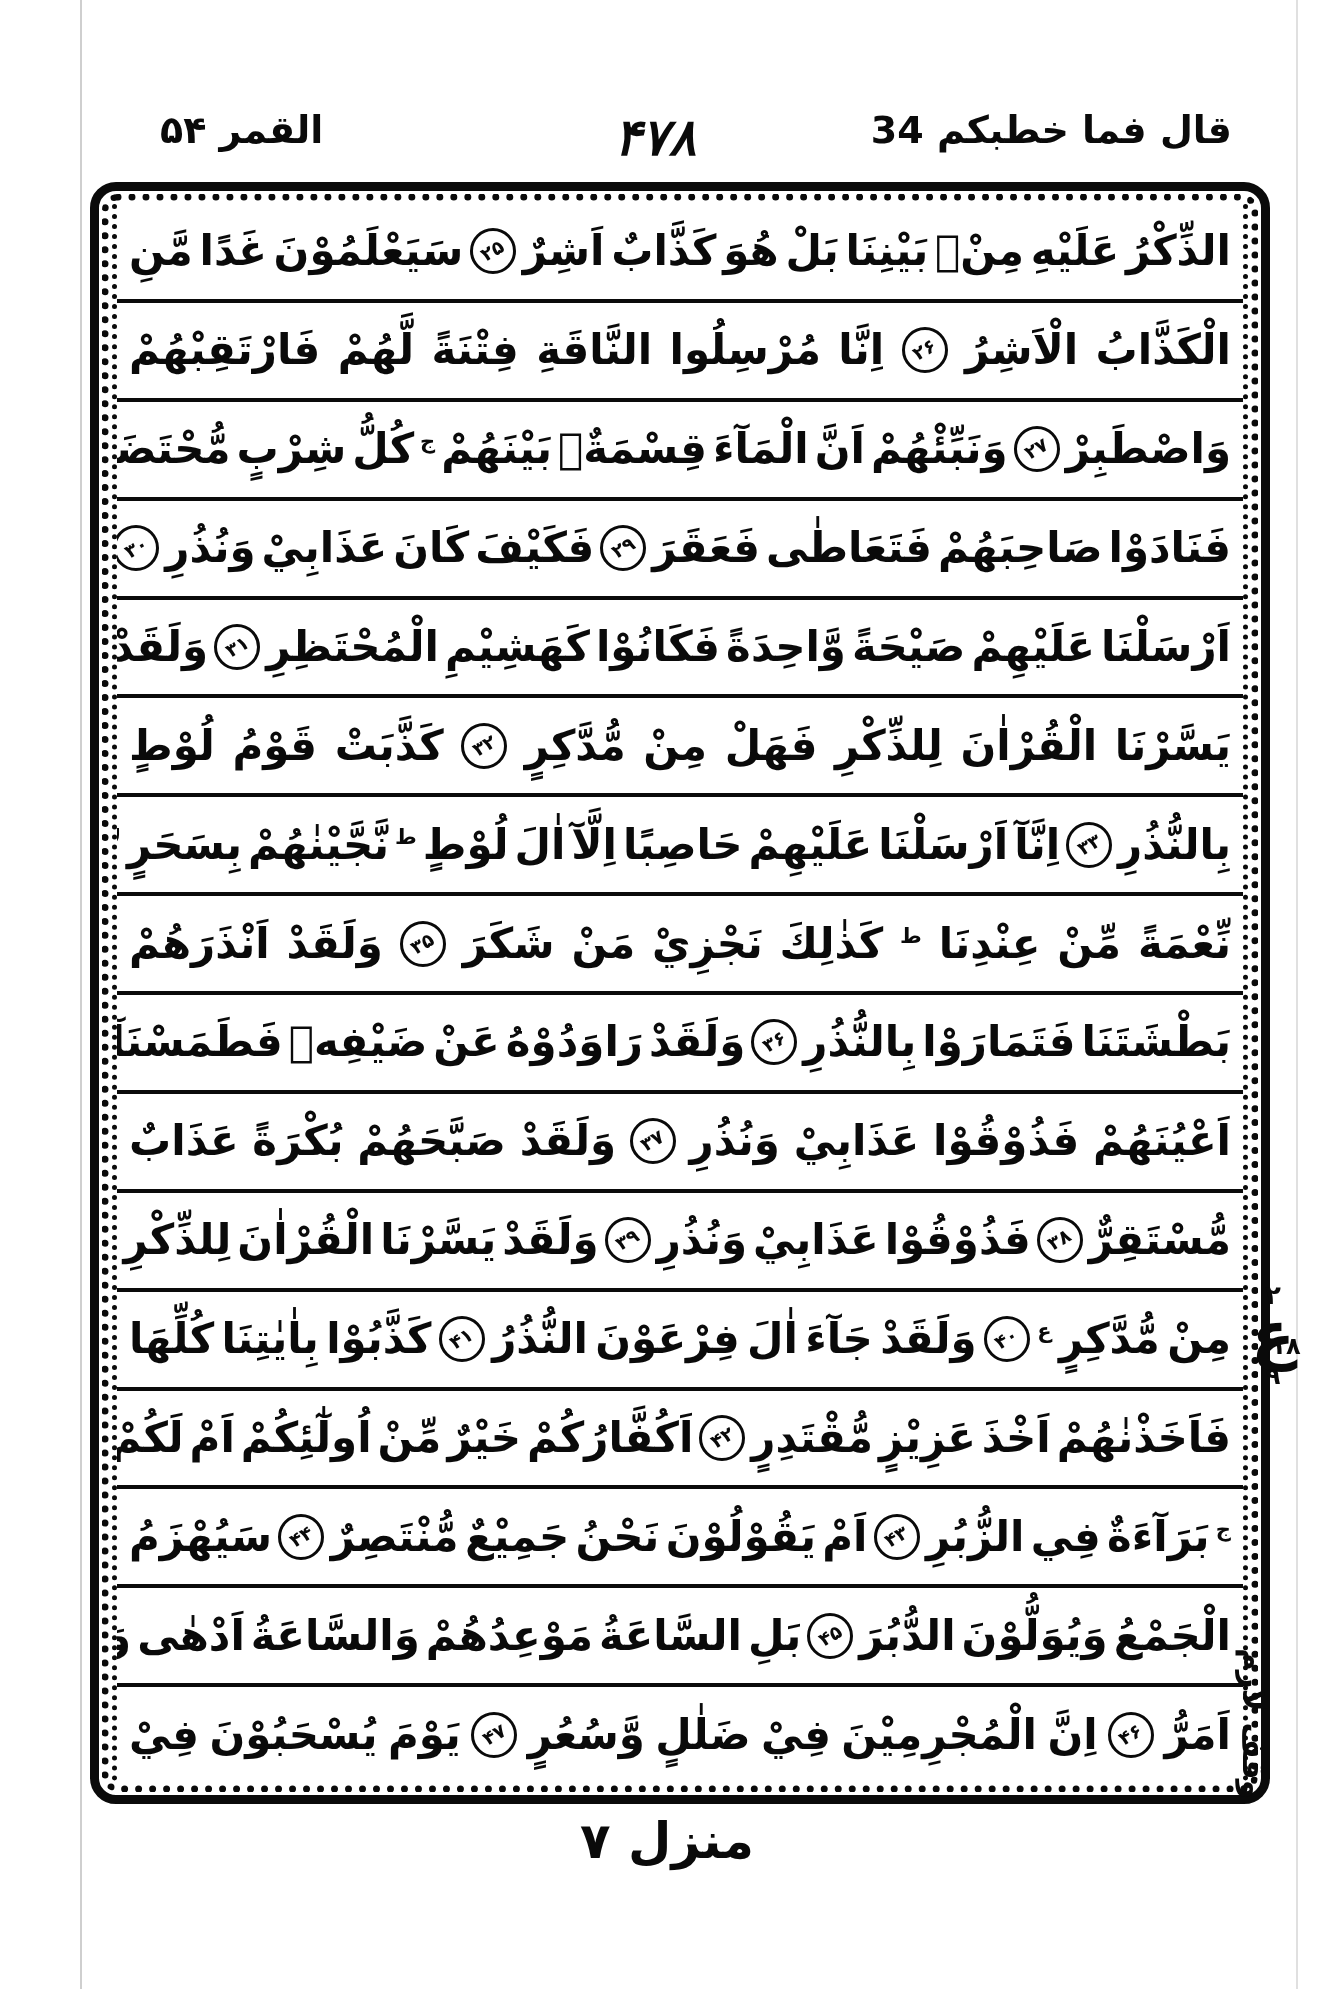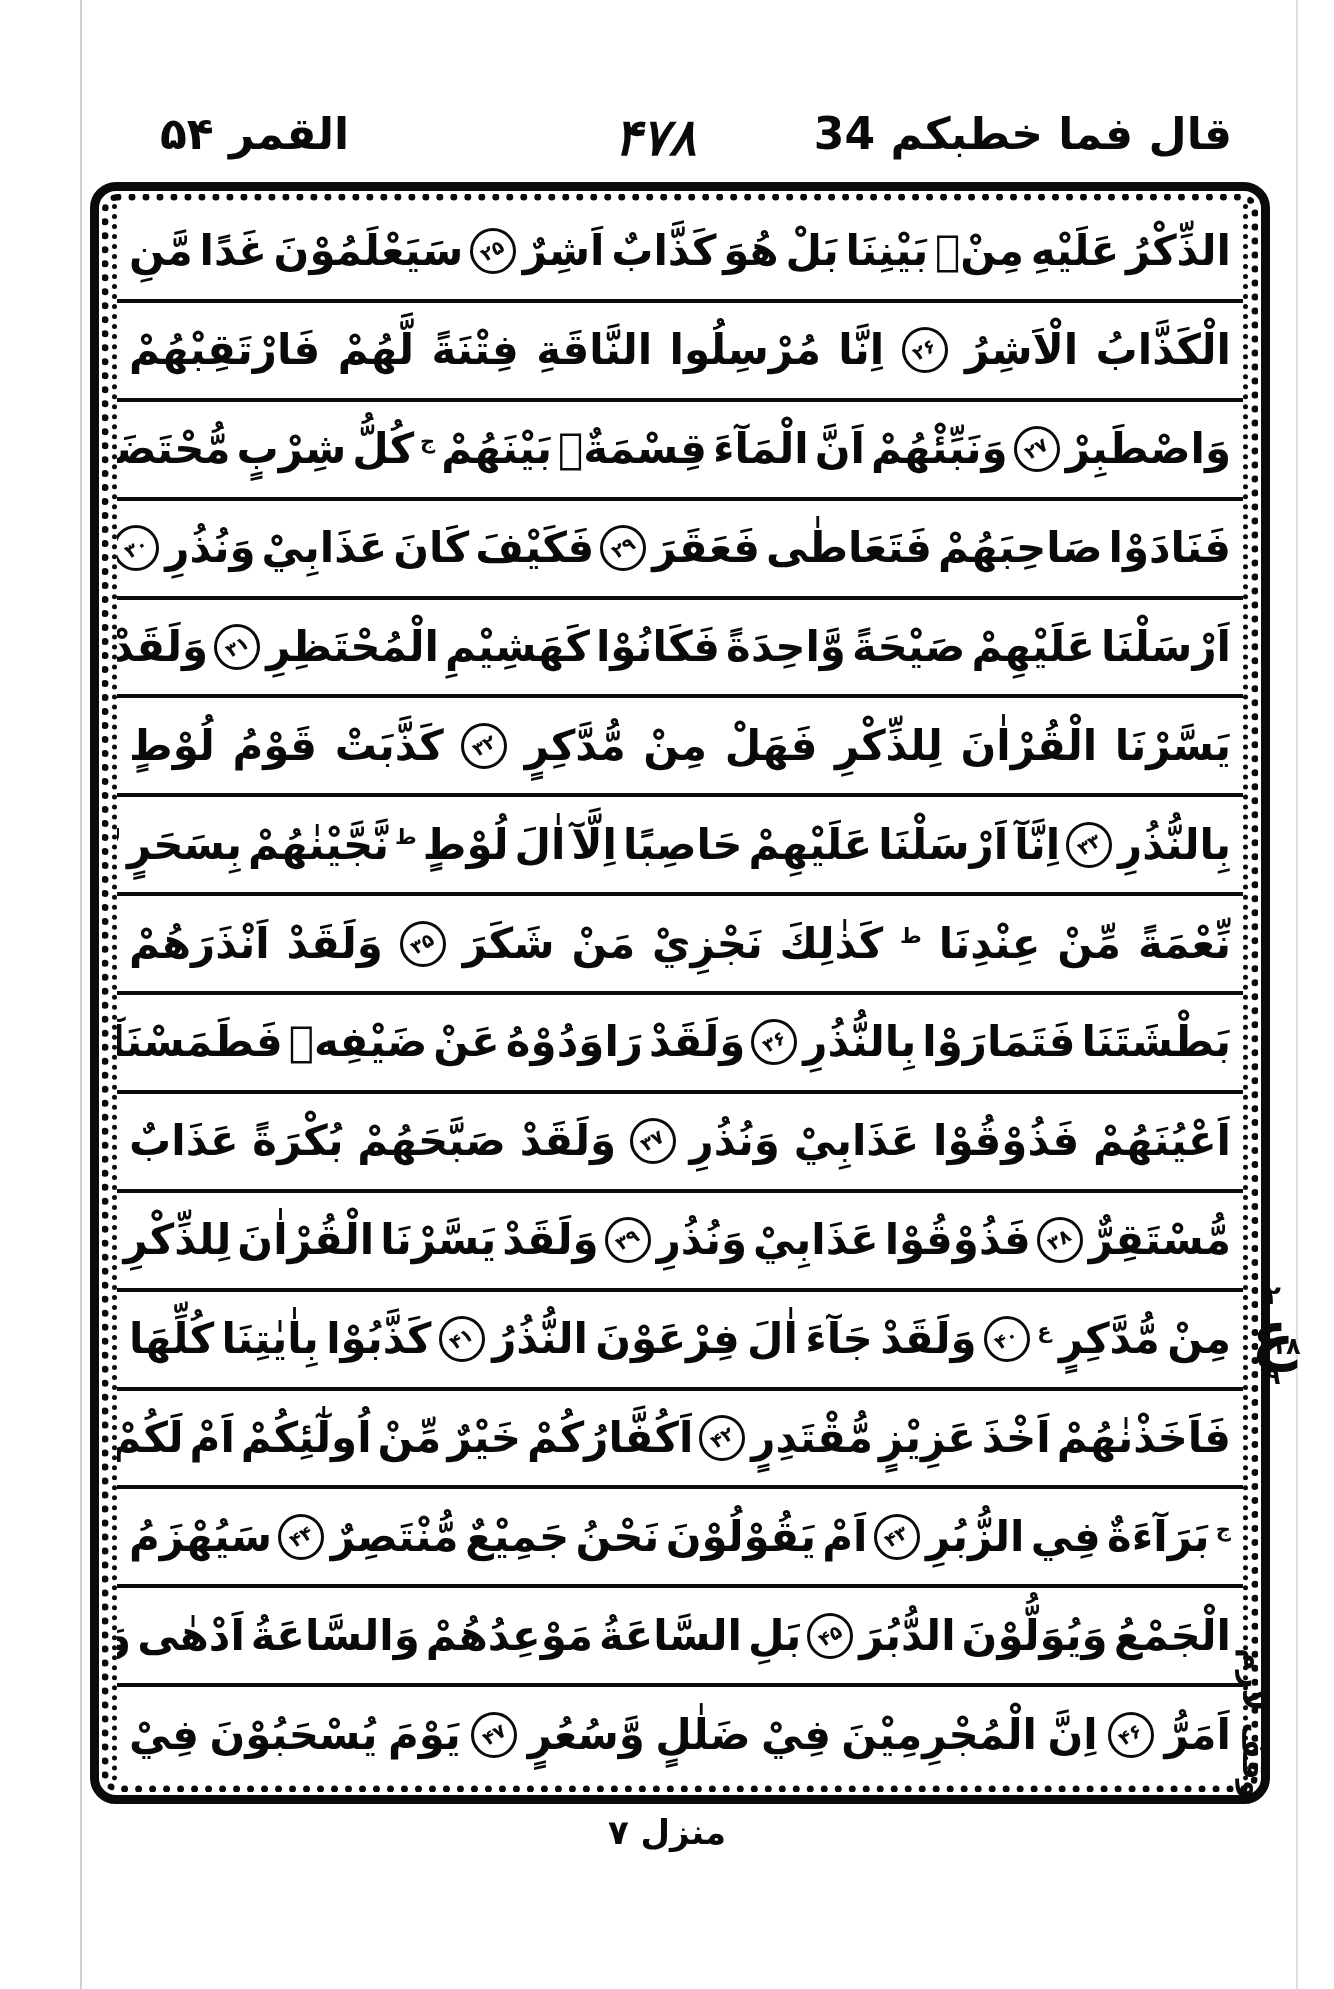--- a/index.html
+++ b/index.html
@@ -5,21 +5,21 @@
   html,body{margin:0;padding:0;}
   body{
     width:1334px;height:1989px;position:relative;background:#ffffff;
     font-family:"DejaVu Sans",sans-serif;color:#0a0a0a;overflow:hidden;
   }
   
   .scanline{position:absolute;top:0;height:100%;width:2px;background:#cfcfcf;}
   .scanline.right{background:#e0e0e0;}
 
   
-  .hdr{position:absolute;top:108px;font-weight:700;font-size:44px;white-space:nowrap;}
+  .hdr{position:absolute;top:108px;font-weight:700;font-size:38px;white-space:nowrap;}
   .hdr-left{left:160px;}
   .hdr-center{left:575px;width:160px;text-align:center;font-size:51px;letter-spacing:10px;font-style:italic;}
   .hdr-right{right:102px;}
 
   
   .frame{
     position:absolute;left:90px;top:182px;width:1180px;height:1622px;
     border:9px solid #0a0a0a;border-radius:26px;box-sizing:border-box;
     padding:3px;
   }
@@ -60,21 +60,21 @@
   .ruku .mid{font-size:24px;display:block;margin-top:-30px;margin-left:26px;}
   .ruku .bot{font-size:24px;display:block;margin-top:6px;}
   .waqf-note{
     position:absolute;left:1236px;top:1648px;writing-mode:vertical-rl;
     font-size:31px;font-weight:700;letter-spacing:4px;white-space:nowrap;
   }
 
   
   .manzil{
     position:absolute;top:1812px;left:50%;transform:translateX(-50%);
-    font-size:34px;font-weight:700;white-space:nowrap;
+    font-size:50px;font-weight:700;white-space:nowrap;
   }
 </style>
 </head>
 <body>
 
 <div class="scanline" style="left:80px;"></div>
 <div class="scanline right" style="left:1296px;"></div>
 
 <div class="hdr hdr-left" dir="rtl">القمر ۵۴</div>
 <div class="hdr hdr-center" dir="ltr">۴۷۸</div>

